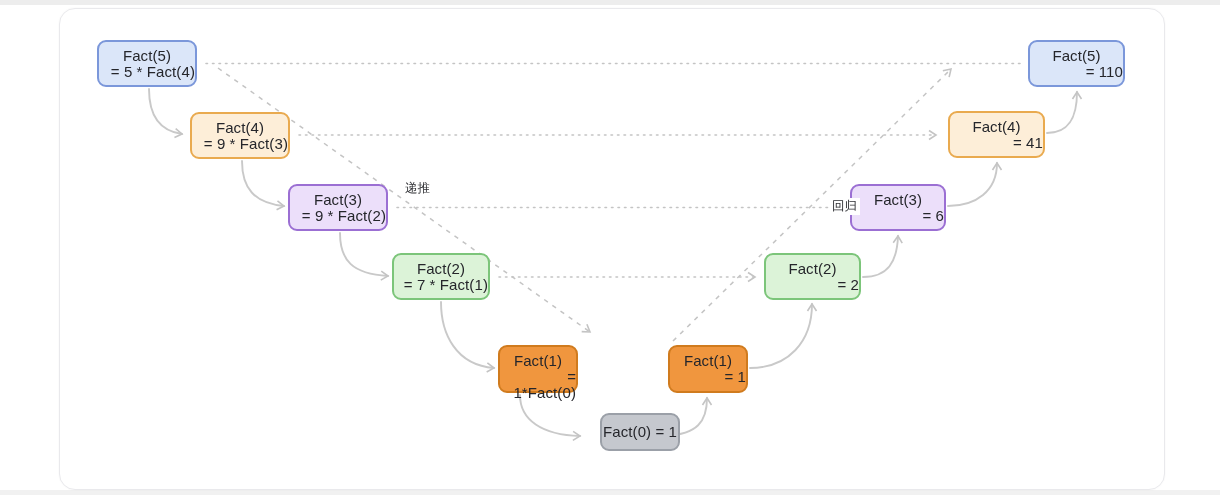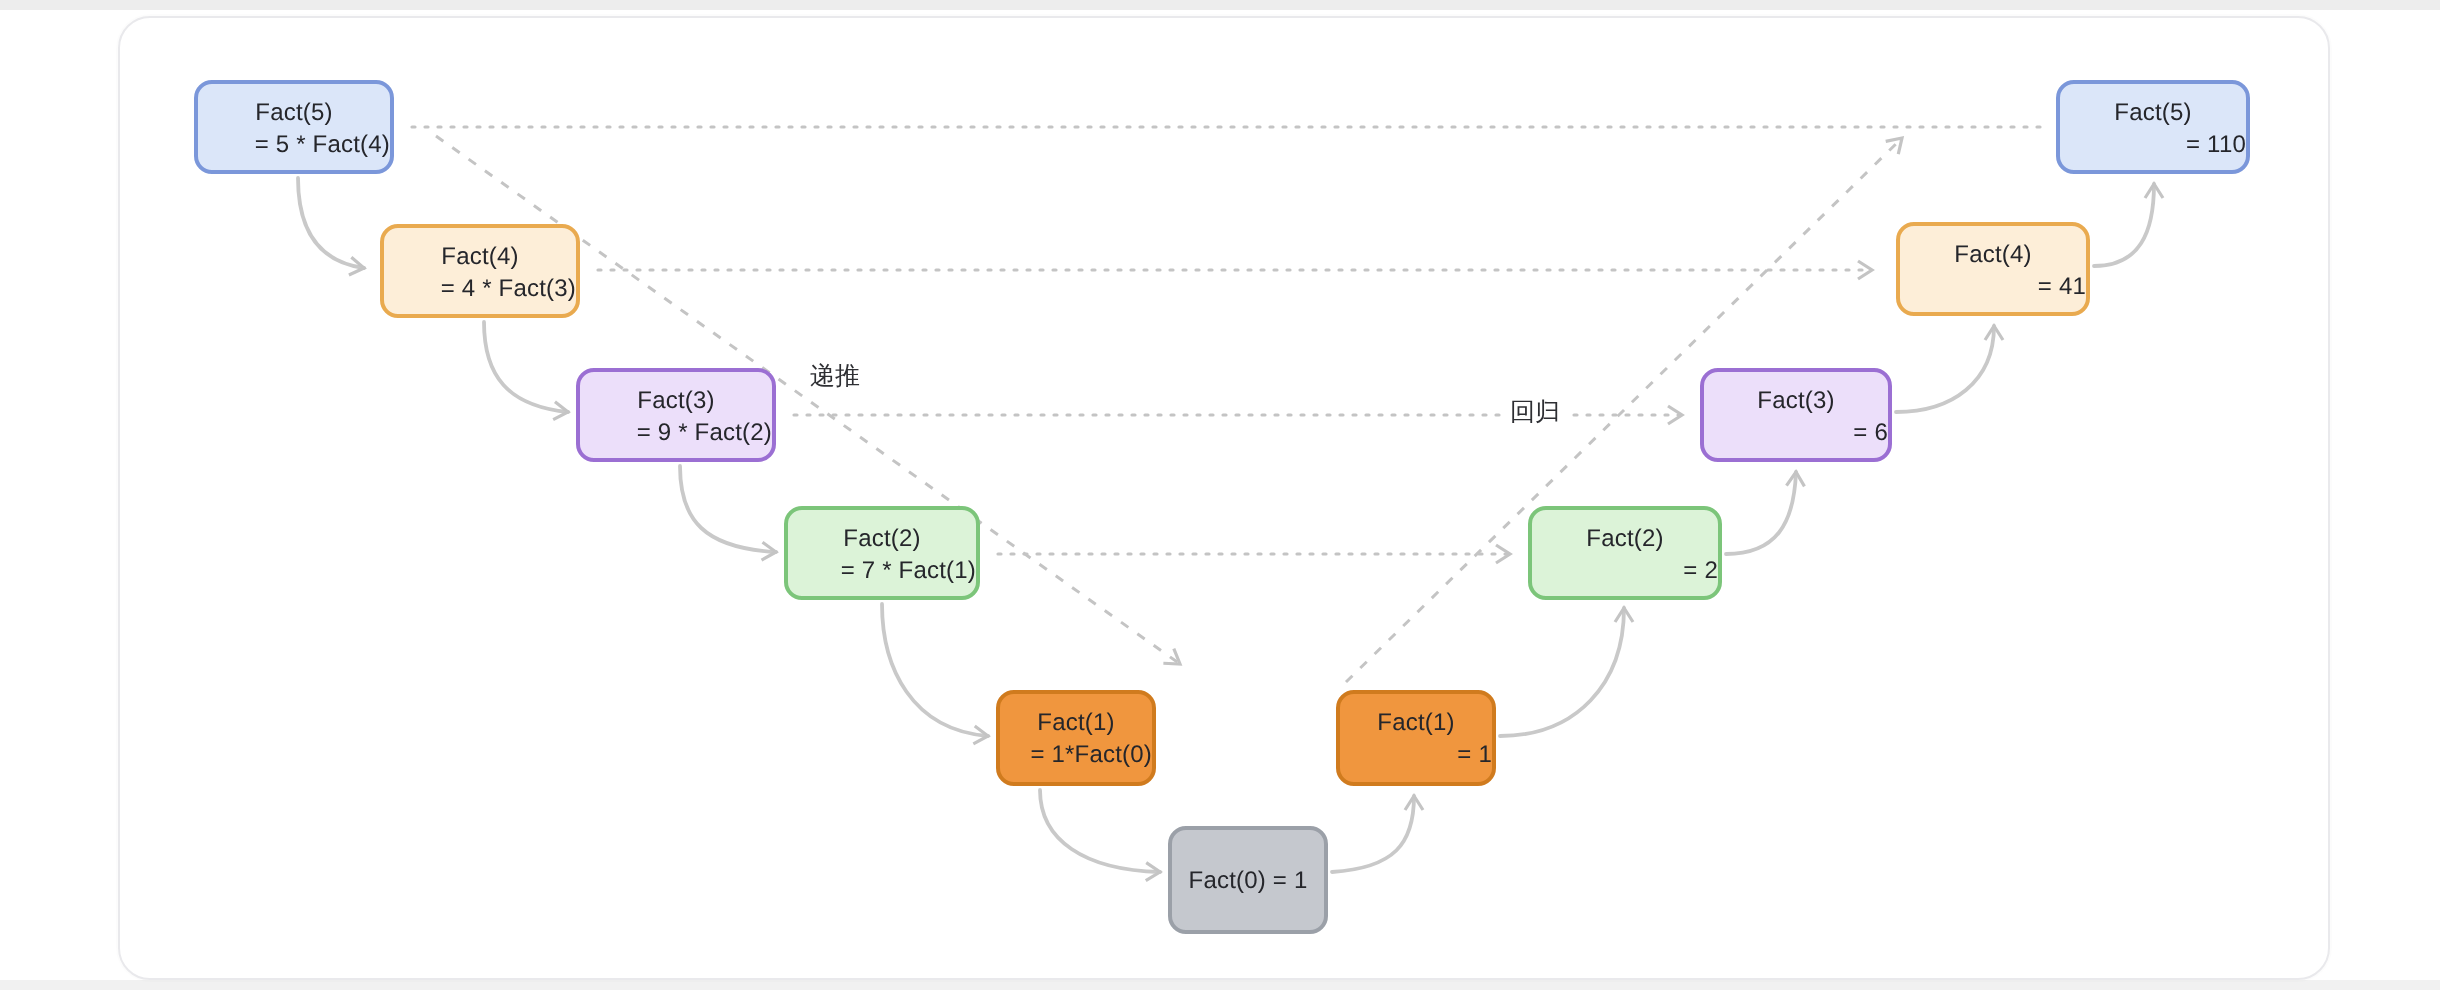--- a/index.html
+++ b/index.html
@@ -16,45 +16,45 @@
     background:#ffffff;border:1px solid #e9e9ec;border-radius:16px;
     box-shadow:0 0 0 1px rgba(0,0,0,0.01);
     z-index:0;
   }
   svg.wires{position:absolute;left:0;top:0;z-index:1;}
   .node{
     position:absolute;z-index:2;box-sizing:border-box;
     border:2px solid #999;border-radius:9px;
     display:flex;flex-direction:column;justify-content:flex-start;
     padding-top:6px;
-    font-size:12px;font-weight:500;color:#25262b;line-height:16px;
+    font-size:15px;font-weight:500;color:#25262b;line-height:16px;
     letter-spacing:0.1px;
   }
   .node .ln1{text-align:center;}
   .node .ln2{text-align:right;padding-left:8px;}
   .node.single{justify-content:center;padding-top:0;}
   .node.single .ln1{text-align:center;}
   .phase-label{
     position:absolute;z-index:3;font-size:12.5px;color:#2e2f33;font-weight:500;
   }
   .phase-label.masked{background:#ffffff;padding:0 3px;}
   
   .pos-l5{left:97px;top:40px;width:100px;height:47px;}
   .pos-l4{left:190px;top:112px;width:100px;height:47px;}
   .pos-l3{left:288px;top:184px;width:100px;height:47px;}
   .pos-l2{left:392px;top:253px;width:98px;height:47px;}
   .pos-l1{left:498px;top:345px;width:80px;height:48px;}
-  .pos-b0{left:584px;top:413px;width:80px;height:54px;}
+  .pos-b0{left:600px;top:413px;width:80px;height:38px;}
   .pos-r1{left:668px;top:345px;width:80px;height:48px;}
   .pos-r2{left:764px;top:253px;width:97px;height:47px;}
   .pos-r3{left:850px;top:184px;width:96px;height:47px;}
   .pos-r4{left:948px;top:111px;width:97px;height:47px;}
   .pos-r5{left:1028px;top:40px;width:97px;height:47px;}
   .pos-label-recursion{left:405px;top:180px;}
-  .pos-label-return{left:752px;top:198px;}
+  .pos-label-return{left:829px;top:198px;}
 </style>
 </head>
 <body>
 
 <div class="edge-strip top"></div>
 <div class="edge-strip bottom"></div>
 <div class="card"></div>
 
 <svg class="wires" width="1220" height="495" viewBox="0 0 1220 495">
   <defs>
@@ -91,21 +91,21 @@
     <path d="M1047,133 C1070,133 1077,116 1077,92" marker-end="url(#chev)"></path>
   </g>
 </svg>
 
 <div class="node pos-l5" style="background: rgb(219, 230, 249); border-color: rgb(123, 151, 218);">
   <span class="ln1">Fact(5)</span>
   <span class="ln2">= 5 * Fact(4)</span>
 </div>
 <div class="node pos-l4" style="background: rgb(253, 238, 216); border-color: rgb(233, 170, 79);">
   <span class="ln1">Fact(4)</span>
-  <span class="ln2">= 4 * Fact(3)</span>
+  <span class="ln2">= 9 * Fact(3)</span>
 </div>
 <div class="node pos-l3" style="background: rgb(236, 223, 250); border-color: rgb(155, 111, 211);">
   <span class="ln1">Fact(3)</span>
   <span class="ln2">= 9 * Fact(2)</span>
 </div>
 <div class="node pos-l2" style="background: rgb(220, 243, 216); border-color: rgb(124, 197, 122);">
   <span class="ln1">Fact(2)</span>
   <span class="ln2">= 7 * Fact(1)</span>
 </div>
 <div class="node pos-l1" style="background: rgb(240, 150, 62); border-color: rgb(208, 123, 30);">

